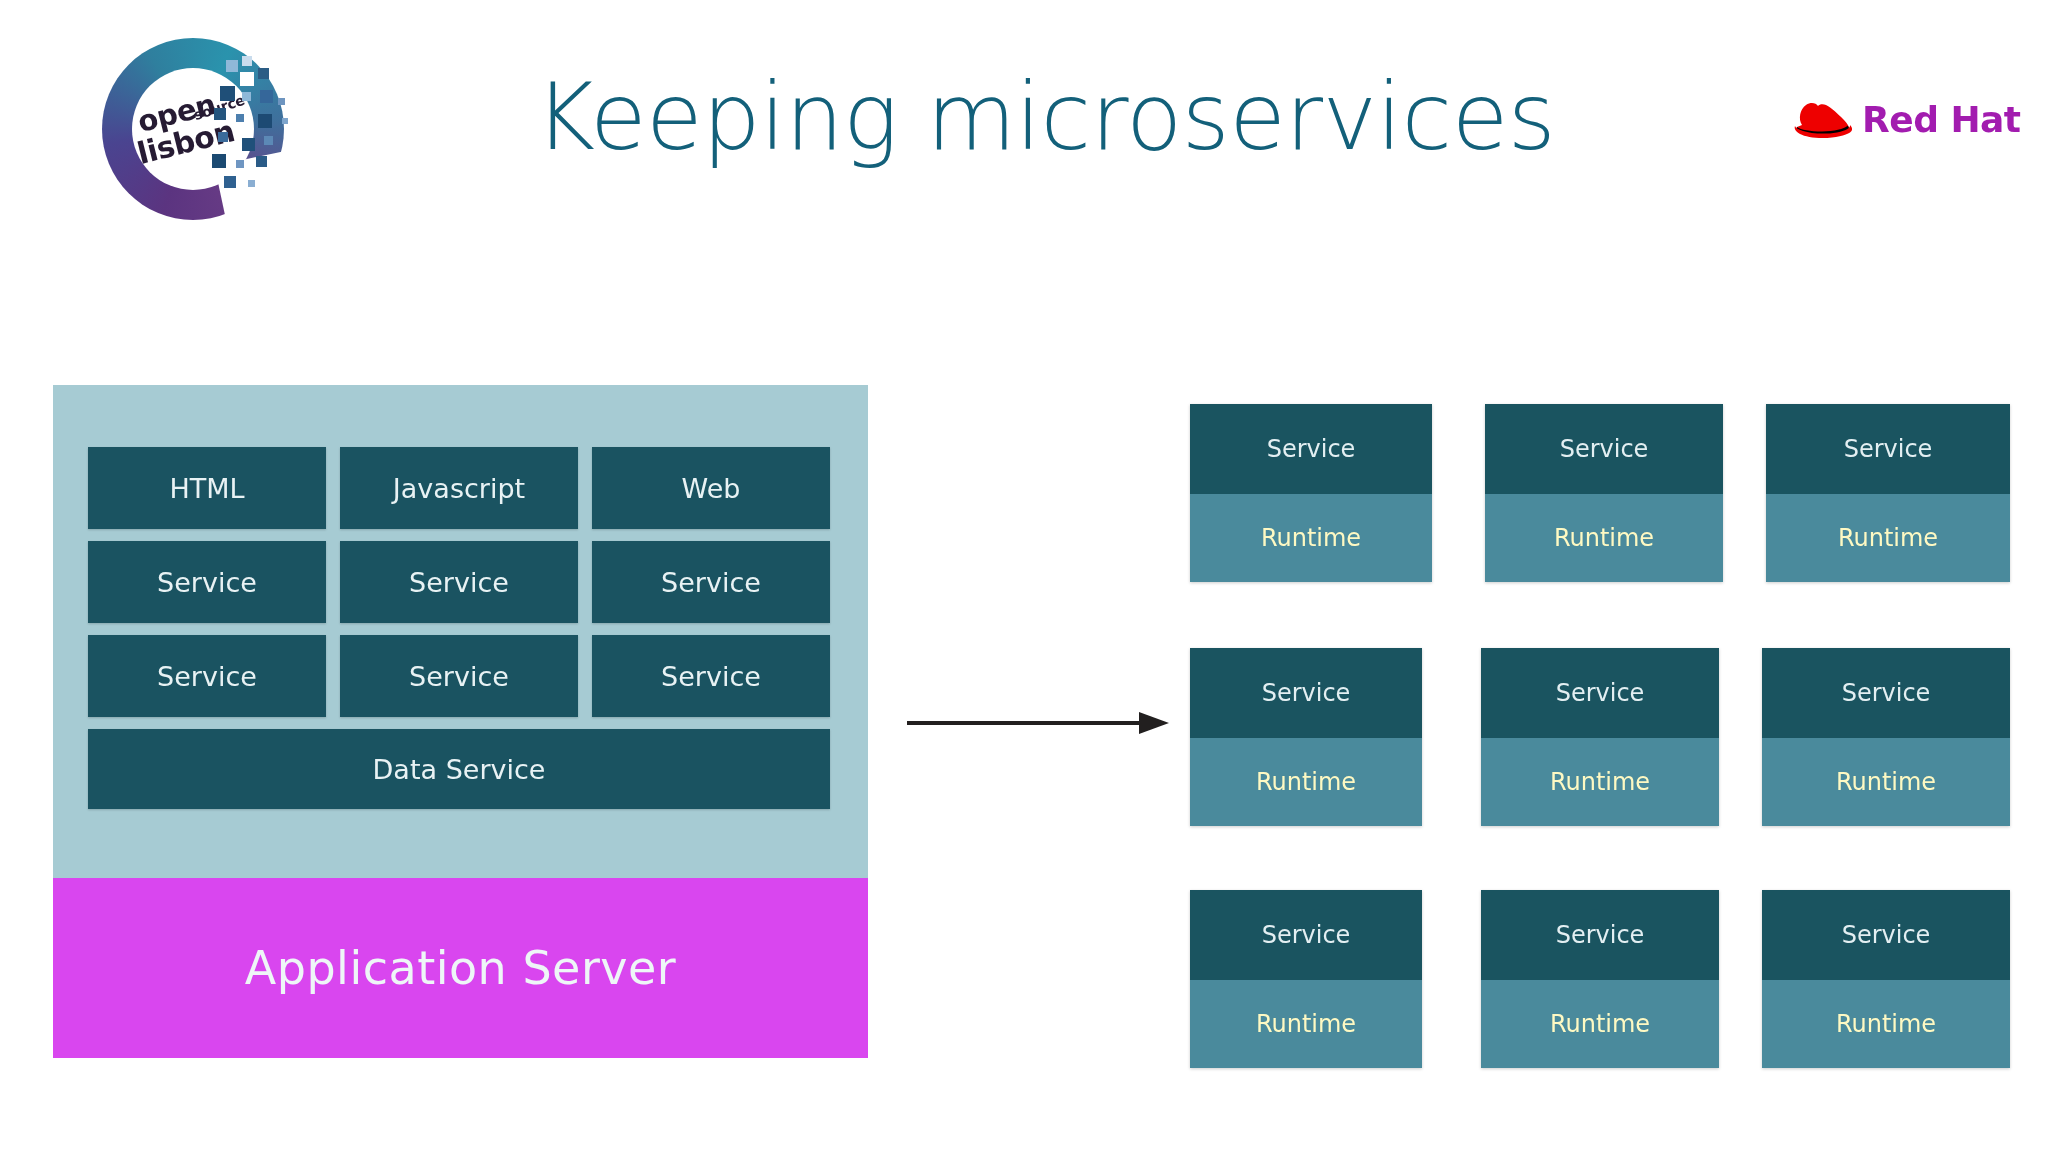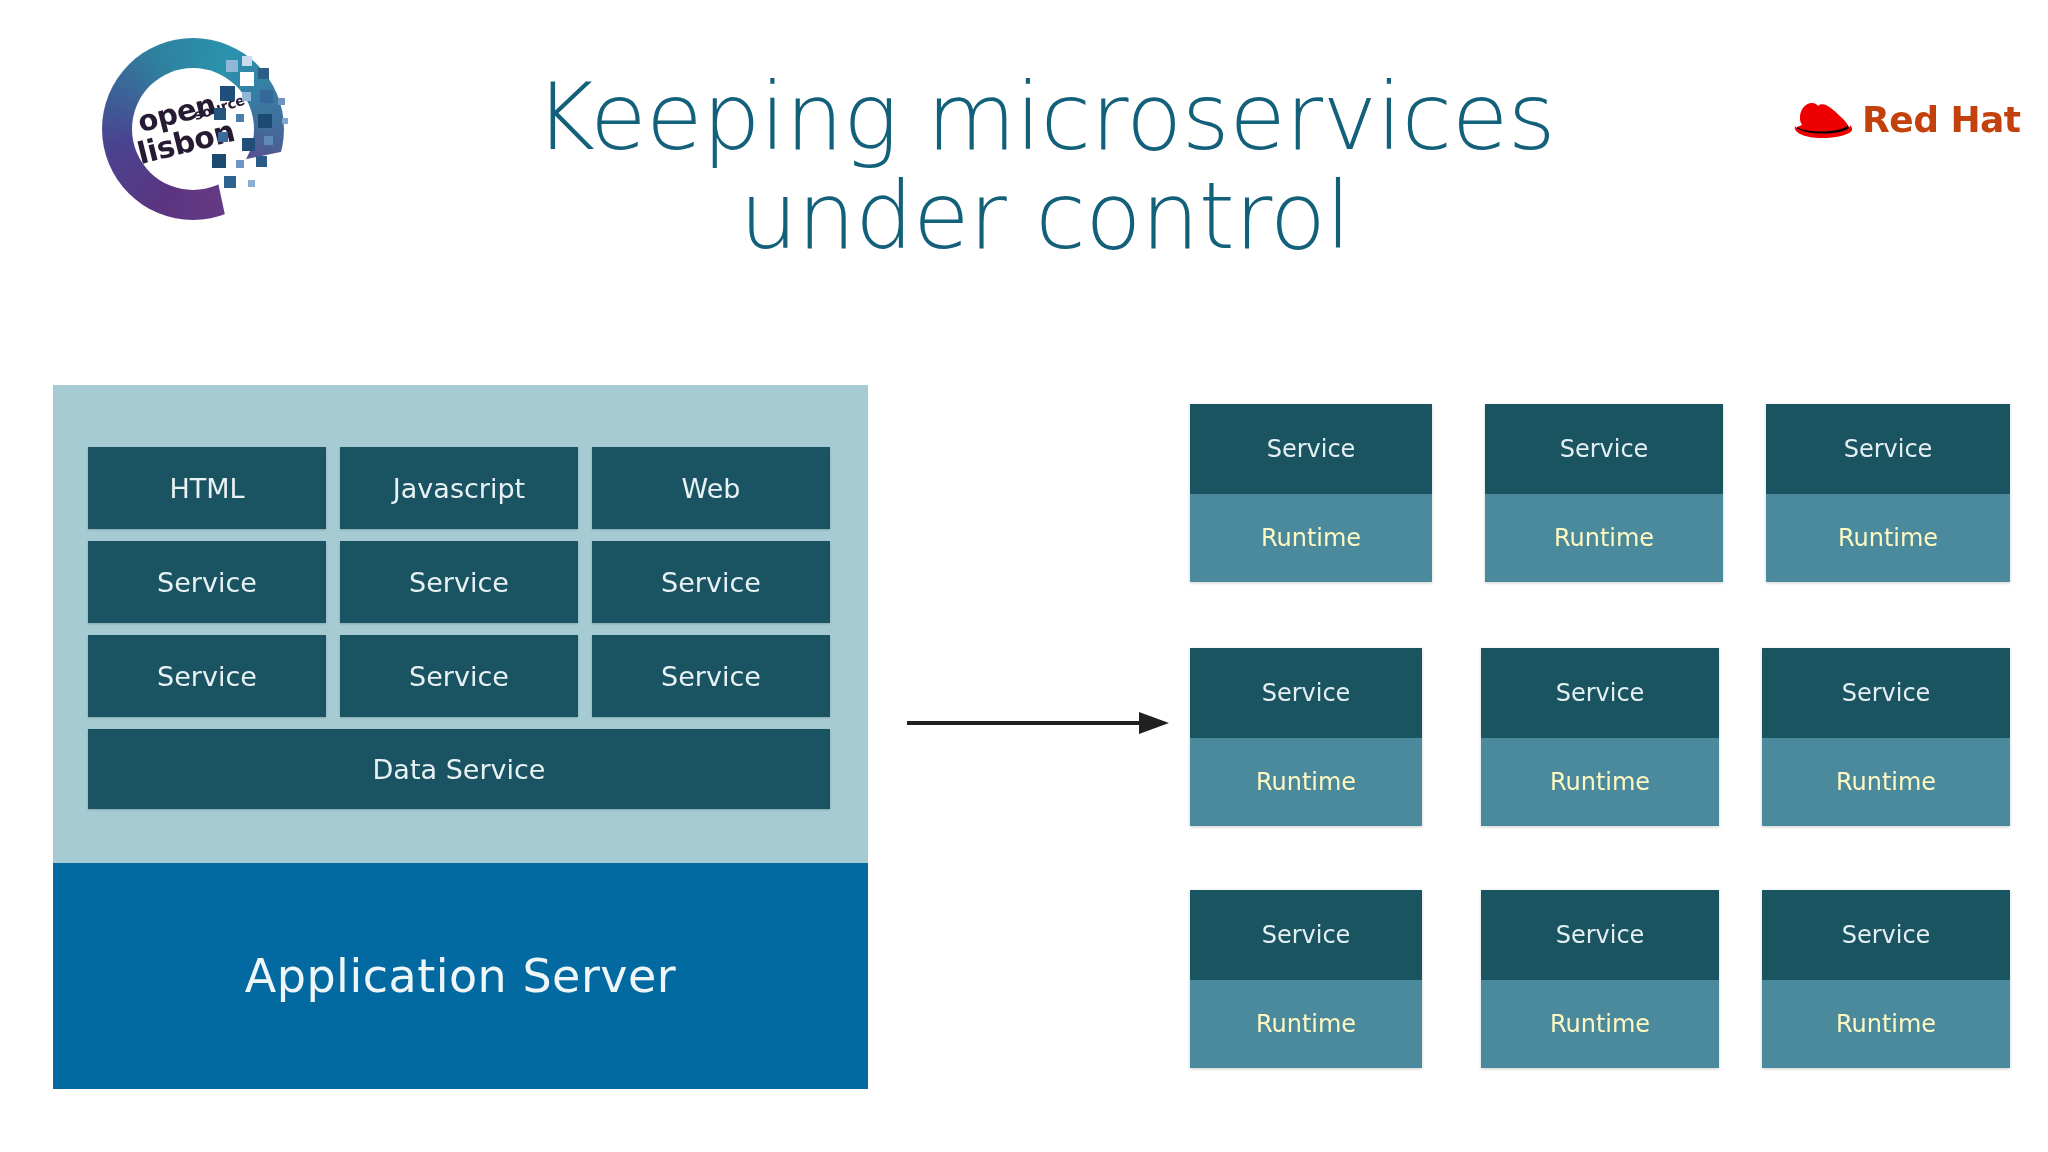--- a/index.html
+++ b/index.html
@@ -156,21 +156,21 @@
     width: 72px;
     height: 50px;
   }
   #redhat-logo .rh-text {
     position: absolute;
     left: 80px;
     top: 4px;
     font-family: "DejaVu Sans", sans-serif;
     font-weight: bold;
     font-size: 36px;
-    color: #c2410c;
+    color: #a21caf;
     letter-spacing: -0.5px;
     white-space: nowrap;
   }
 
   
   #monolith {
     position: absolute;
     left: 53px;
     top: 385px;
     width: 815px;
@@ -207,24 +207,24 @@
     font-size: 27px;
     font-weight: 400;
     box-shadow: 0 1px 2px rgba(0,0,0,0.18);
   }
   .mono-row.wide .mono-cell {
     height: 80px;
   }
   #app-server {
     position: absolute;
     left: 0;
-    top: 478px;
+    top: 493px;
     width: 815px;
-    height: 226px;
-    background: #0369a1;
+    height: 180px;
+    background: #d946ef;
     display: flex;
     align-items: center;
     justify-content: center;
     color: #eef6f7;
     font-family: "DejaVu Sans", sans-serif;
     font-size: 46px;
     font-weight: 500;
     letter-spacing: 0.5px;
   }
 
@@ -326,21 +326,20 @@
         <span class="px" style="left:10px; top:98px; width:14px; height:14px; background:#1b4a72;"></span>
         <span class="px" style="left:34px; top:104px;width:8px;  height:8px;  background:#6f96c2;"></span>
         <span class="px" style="left:54px; top:100px;width:11px; height:11px; background:#2a5b87;"></span>
         <span class="px" style="left:22px; top:120px;width:12px; height:12px; background:#2f6190;"></span>
         <span class="px" style="left:46px; top:124px;width:7px;  height:7px;  background:#8aaed2;"></span>
       </div>
     </div>
 
     <div id="title">
       <span class="line">Keeping microservices</span>
-      <span class="line">under control</span>
     </div>
 
     <div id="redhat-logo">
       <svg class="hat" viewBox="0 0 72 50">
         <path d="M20,30 C16,24 18,14 24,10 C29,6.5 34,8 36,11 C37.5,9 41,8.5 44,10
                  C50,13 56,19 61,24 C65,28 68,32 67,35 C66,38 60,40 50,41
                  C38,42.5 26,41 20,38 C16,36 14,34 15,32 Z" fill="#ee0000"></path>
         <path d="M15,32 C14,34 16,36 20,38 C26,41 38,42.5 50,41 C60,40 66,38 67,35
                  C67.5,33.7 66.8,32.3 65.5,30.8 C62,34 52,36.5 40,36.5
                  C28,36.5 19,34.8 15,32 Z" fill="#000000"></path>

